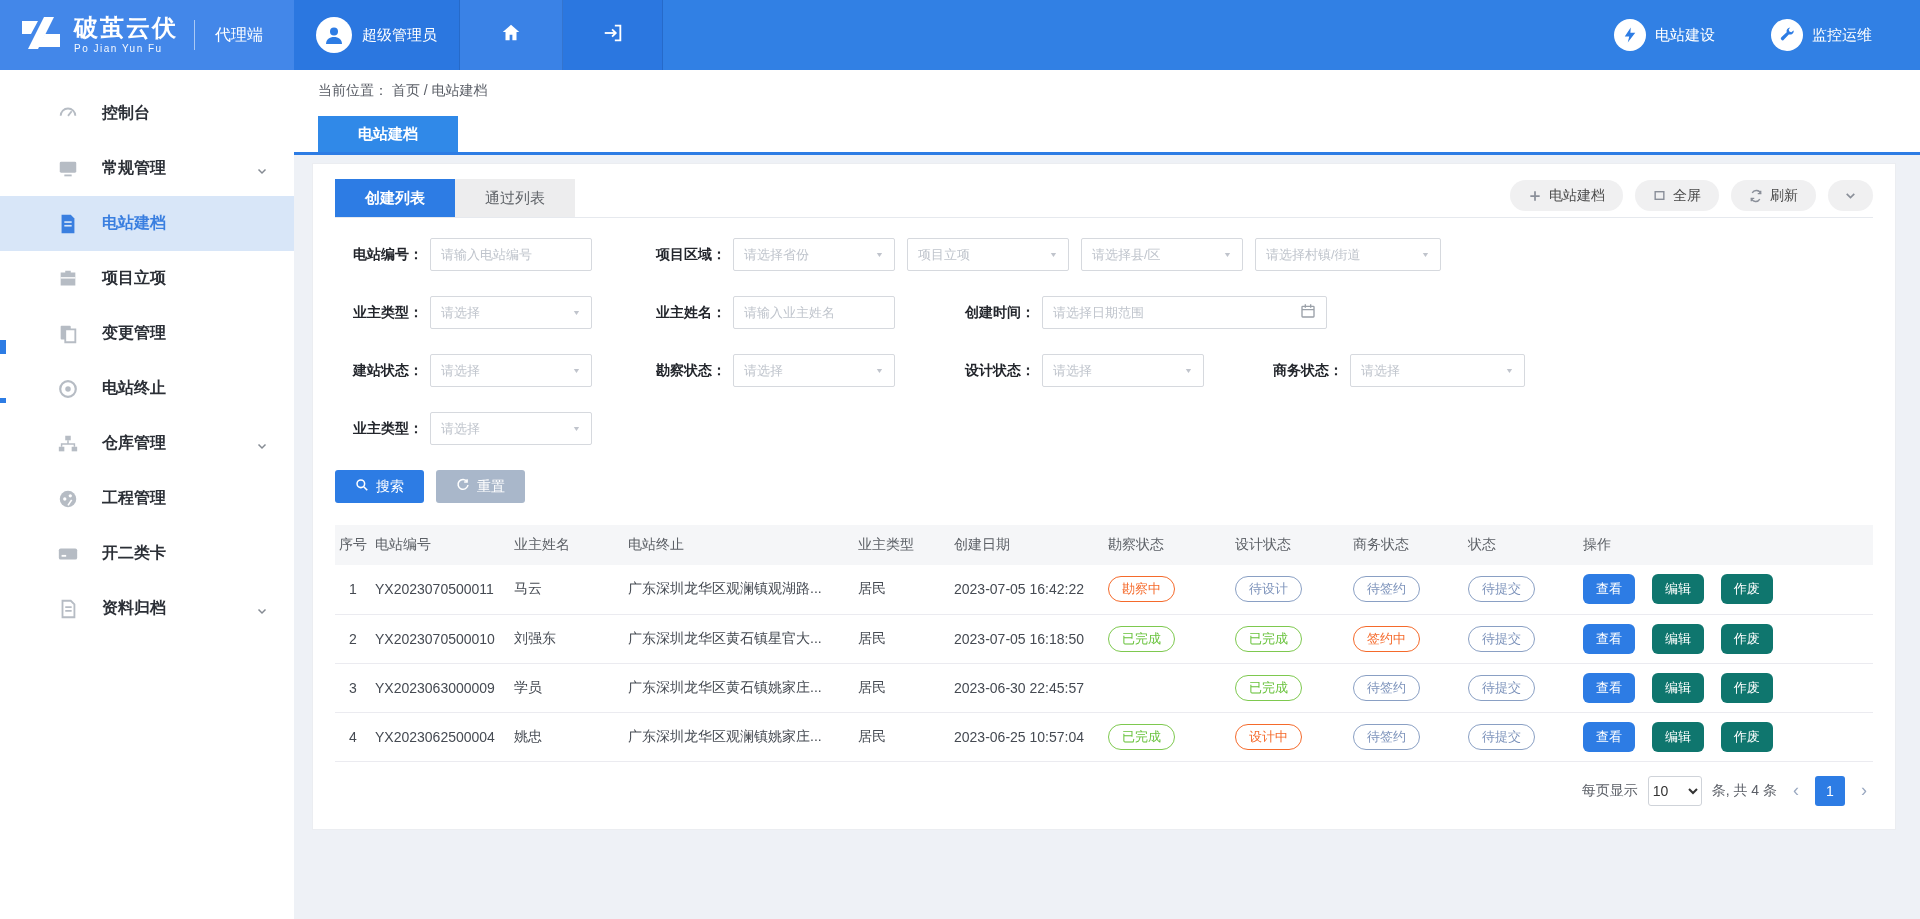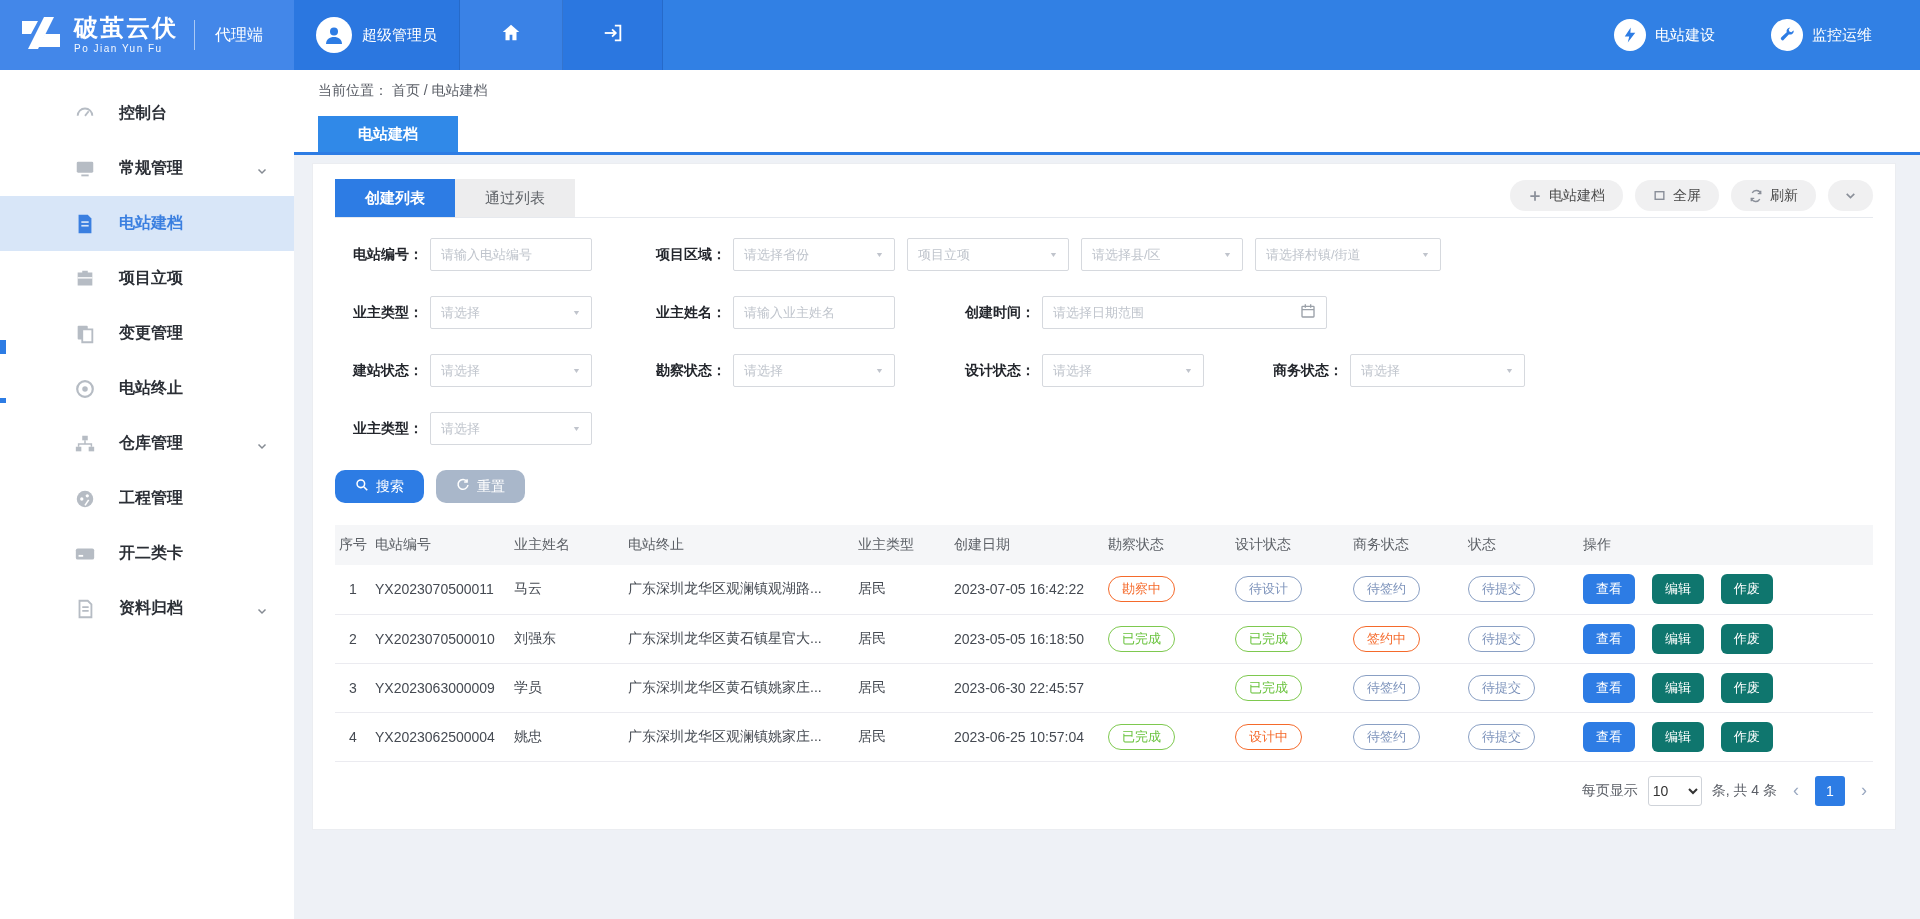--- a/index.html
+++ b/index.html
@@ -28,21 +28,21 @@
     border-right:1px solid rgba(0,0,0,.10); }
   .h-spacer { flex:1; }
   .h-right { display:flex; align-items:center; gap:56px; padding-right:48px; }
   .h-right-item { display:flex; align-items:center; gap:9px; font-size:15px; cursor:pointer; }
   .circle-ic { width:32px; height:32px; border-radius:50%; background:#fff;
     display:flex; align-items:center; justify-content:center; }
 
   
   .sidebar { position:absolute; left:0; top:70px; width:294px; height:849px;
     background:#fff; padding-top:16px; }
-  .side-item { height:55px; display:flex; align-items:center; padding:0 26px 0 73px;
+  .side-item { height:55px; display:flex; align-items:center; padding:0 26px 0 56px;
     cursor:pointer; color:#2b2f36; font-size:16px; font-weight:bold; }
   .side-item .s-icon { width:24px; height:24px; margin-right:22px; display:flex;
     align-items:center; justify-content:center; color:#b6bcc4; }
   .side-item.active { background:#d8e6f8; color:#3a7fe0; }
   .side-item.active .s-icon { color:#3a7fe0; }
   .side-item .grow { flex:1; }
   .chev { width:12px; height:12px; color:#858b93; }
   .scroll-mark { position:absolute; left:0; background:#2d7ce4; width:6px; }
   .sm1 { top:340px; height:14px; }
   .sm2 { top:398px; height:5px; }
@@ -82,21 +82,21 @@
     font-family:inherit; color:#333; }
   .f-input input::placeholder { color:#bfc4cc; }
   .f-select { justify-content:space-between; color:#bfc4cc; cursor:pointer; }
   .f-select .caret { font-size:9px; color:#c0c4cc; transform:scaleY(.8); }
   .w162 { width:162px; } .w186 { width:186px; } .w175 { width:175px; } .w285 { width:285px; }
   .ml46 { margin-left:46px; } .ml52 { margin-left:52px; } .ml51 { margin-left:51px; }
   .gap12 { margin-left:12px; }
   .cal-ic { color:#9aa0a8; }
 
   .btn-row { display:flex; gap:12px; margin:8px 0 22px 0; }
-  .btn { height:33px; padding:0 20px; border:none; border-radius:10px; color:#fff;
+  .btn { height:33px; padding:0 20px; border:none; border-radius:3px; color:#fff;
     font-size:14px; display:flex; align-items:center; gap:7px; cursor:pointer;
     font-family:inherit; }
   .btn-search { background:#2d7ce4; }
   .btn-reset { background:#a9b7ca; }
 
   
   table { width:100%; border-collapse:collapse; table-layout:fixed; }
   thead th { background:#f5f6f8; height:40px; font-size:14px; font-weight:normal;
     color:#5c6066; text-align:left; padding:0 4px; }
   tbody td { height:49px; border-bottom:1px solid #ebebf0; font-size:14px;
@@ -520,21 +520,21 @@
             <button class="act-btn a-edit">编辑</button>
             <button class="act-btn a-void">作废</button>
           </td>
         </tr>
         <tr>
           <td class="c-sn">2</td>
           <td>YX2023070500010</td>
           <td>刘强东</td>
           <td>广东深圳龙华区黄石镇星官大...</td>
           <td>居民</td>
-          <td>2023-05-05 16:18:50</td>
+          <td>2023-07-05 16:18:50</td>
           <td><span class="badge b-green">已完成</span></td>
           <td><span class="badge b-green">已完成</span></td>
           <td><span class="badge b-orange">签约中</span></td>
           <td><span class="badge b-slate">待提交</span></td>
           <td>
             <button class="act-btn a-view">查看</button>
             <button class="act-btn a-edit">编辑</button>
             <button class="act-btn a-void">作废</button>
           </td>
         </tr>

